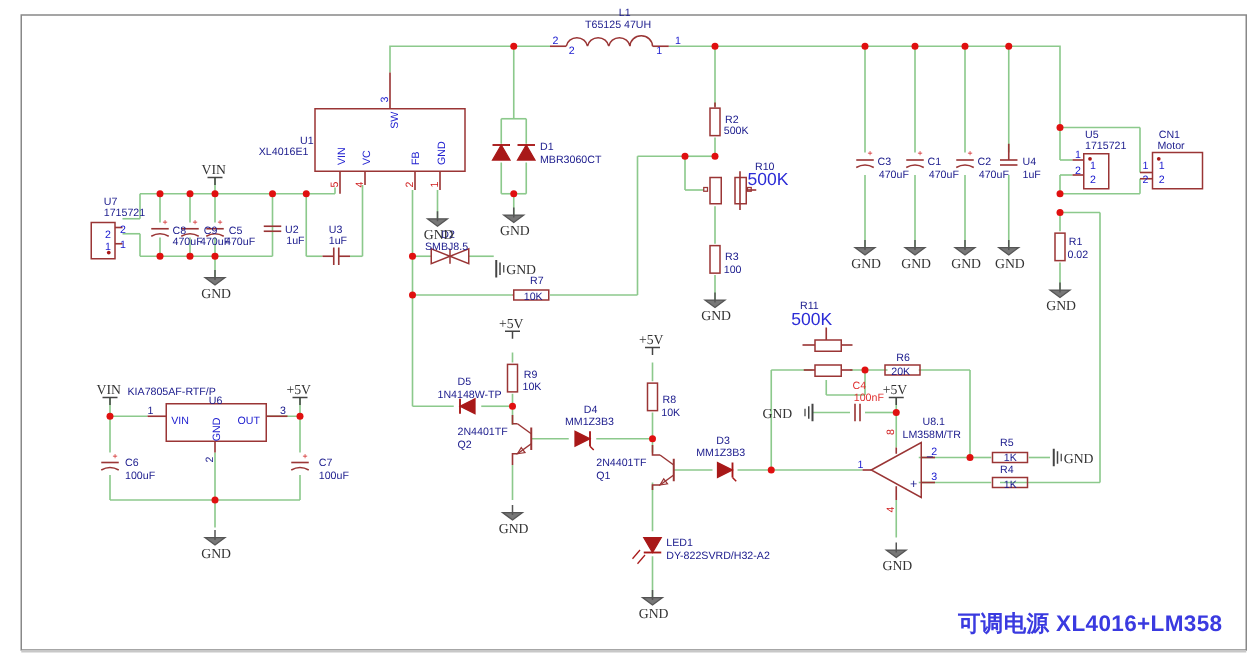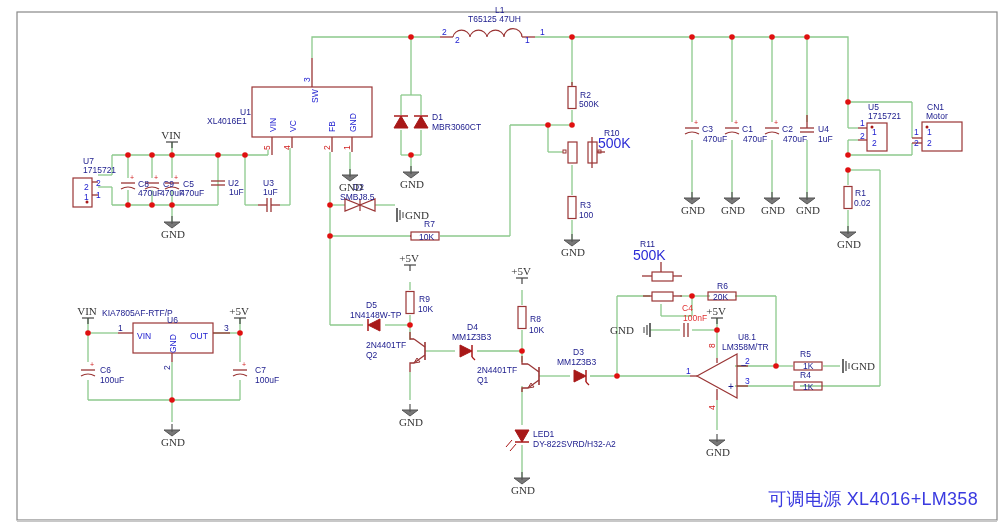--- a/index.html
+++ b/index.html
@@ -5,21 +5,21 @@
   html, body { margin: 0; padding: 0; background: #ffffff; }
   body { width: 1008px; height: 532px; overflow: hidden; position: relative; font-family: "Liberation Sans", sans-serif; }
   #sheet { position: absolute; left: 0; top: 0; width: 1008px; height: 532px; }
   svg text { font-family: "Liberation Sans", sans-serif; }
   .lbl { font-size: 8.5px; fill: #1a1a8c; }
   .pin { font-size: 8.5px; fill: #2020d0; }
   .pinred { font-size: 8.5px; fill: #d02020; }
   .net { font-family: "Liberation Serif", serif !important; font-size: 11px; fill: #333333; }
   .big { font-size: 14px; fill: #2b2bd6; }
   .redlbl { font-size: 8.5px; fill: #e03030; }
-  .title { position: absolute; right: 30px; top: 487px; font-size: 18px; color: #3a3ae0; letter-spacing: 0.3px; }
+  .title { position: absolute; right: 30px; top: 487px; font-size: 18px; color: #3a3ae0; letter-spacing: 0.3px; font-weight: bold; }
   .wire { stroke: #8cc98c; stroke-width: 1.3; fill: none; }
   .pinl { stroke: #9a3535; stroke-width: 1.3; fill: none; }
   .comp { stroke: #9a3535; stroke-width: 1.2; fill: none; }
   .compfill { fill: #a81818; stroke: #a81818; }
   .junc { fill: #e01010; }
   .gnd { fill: #777777; stroke: #555555; }
 </style>
 </head>
 <body>
 

